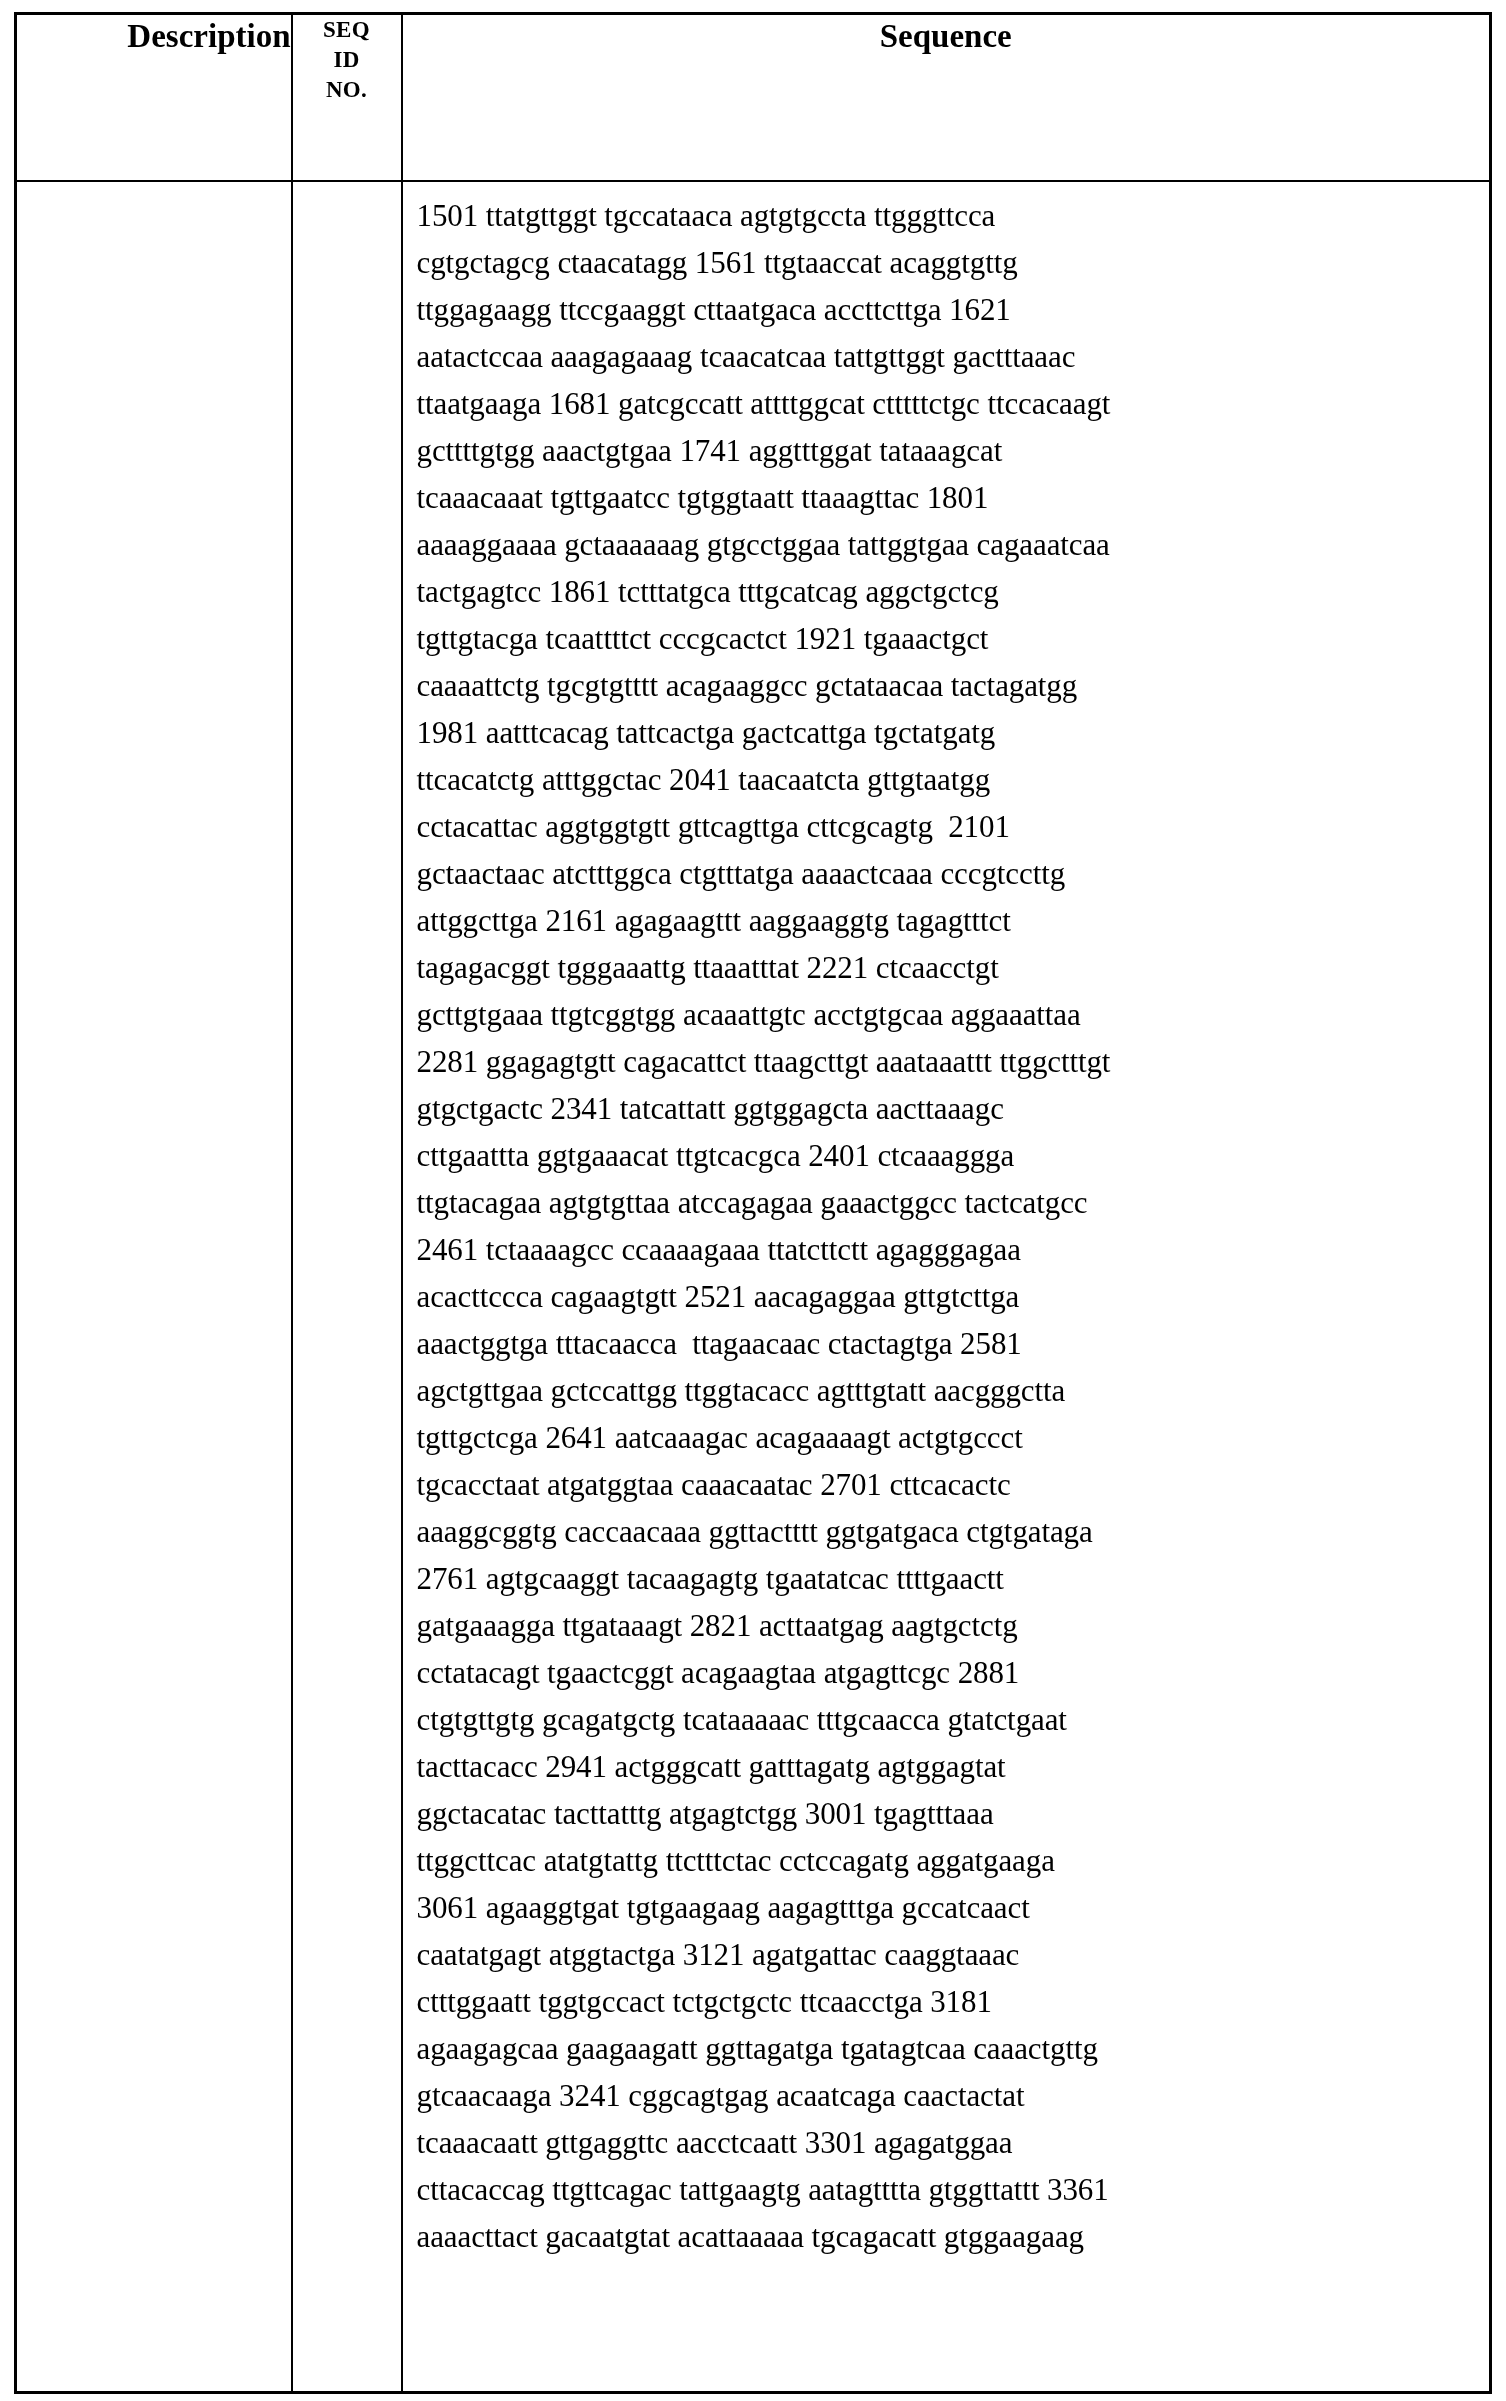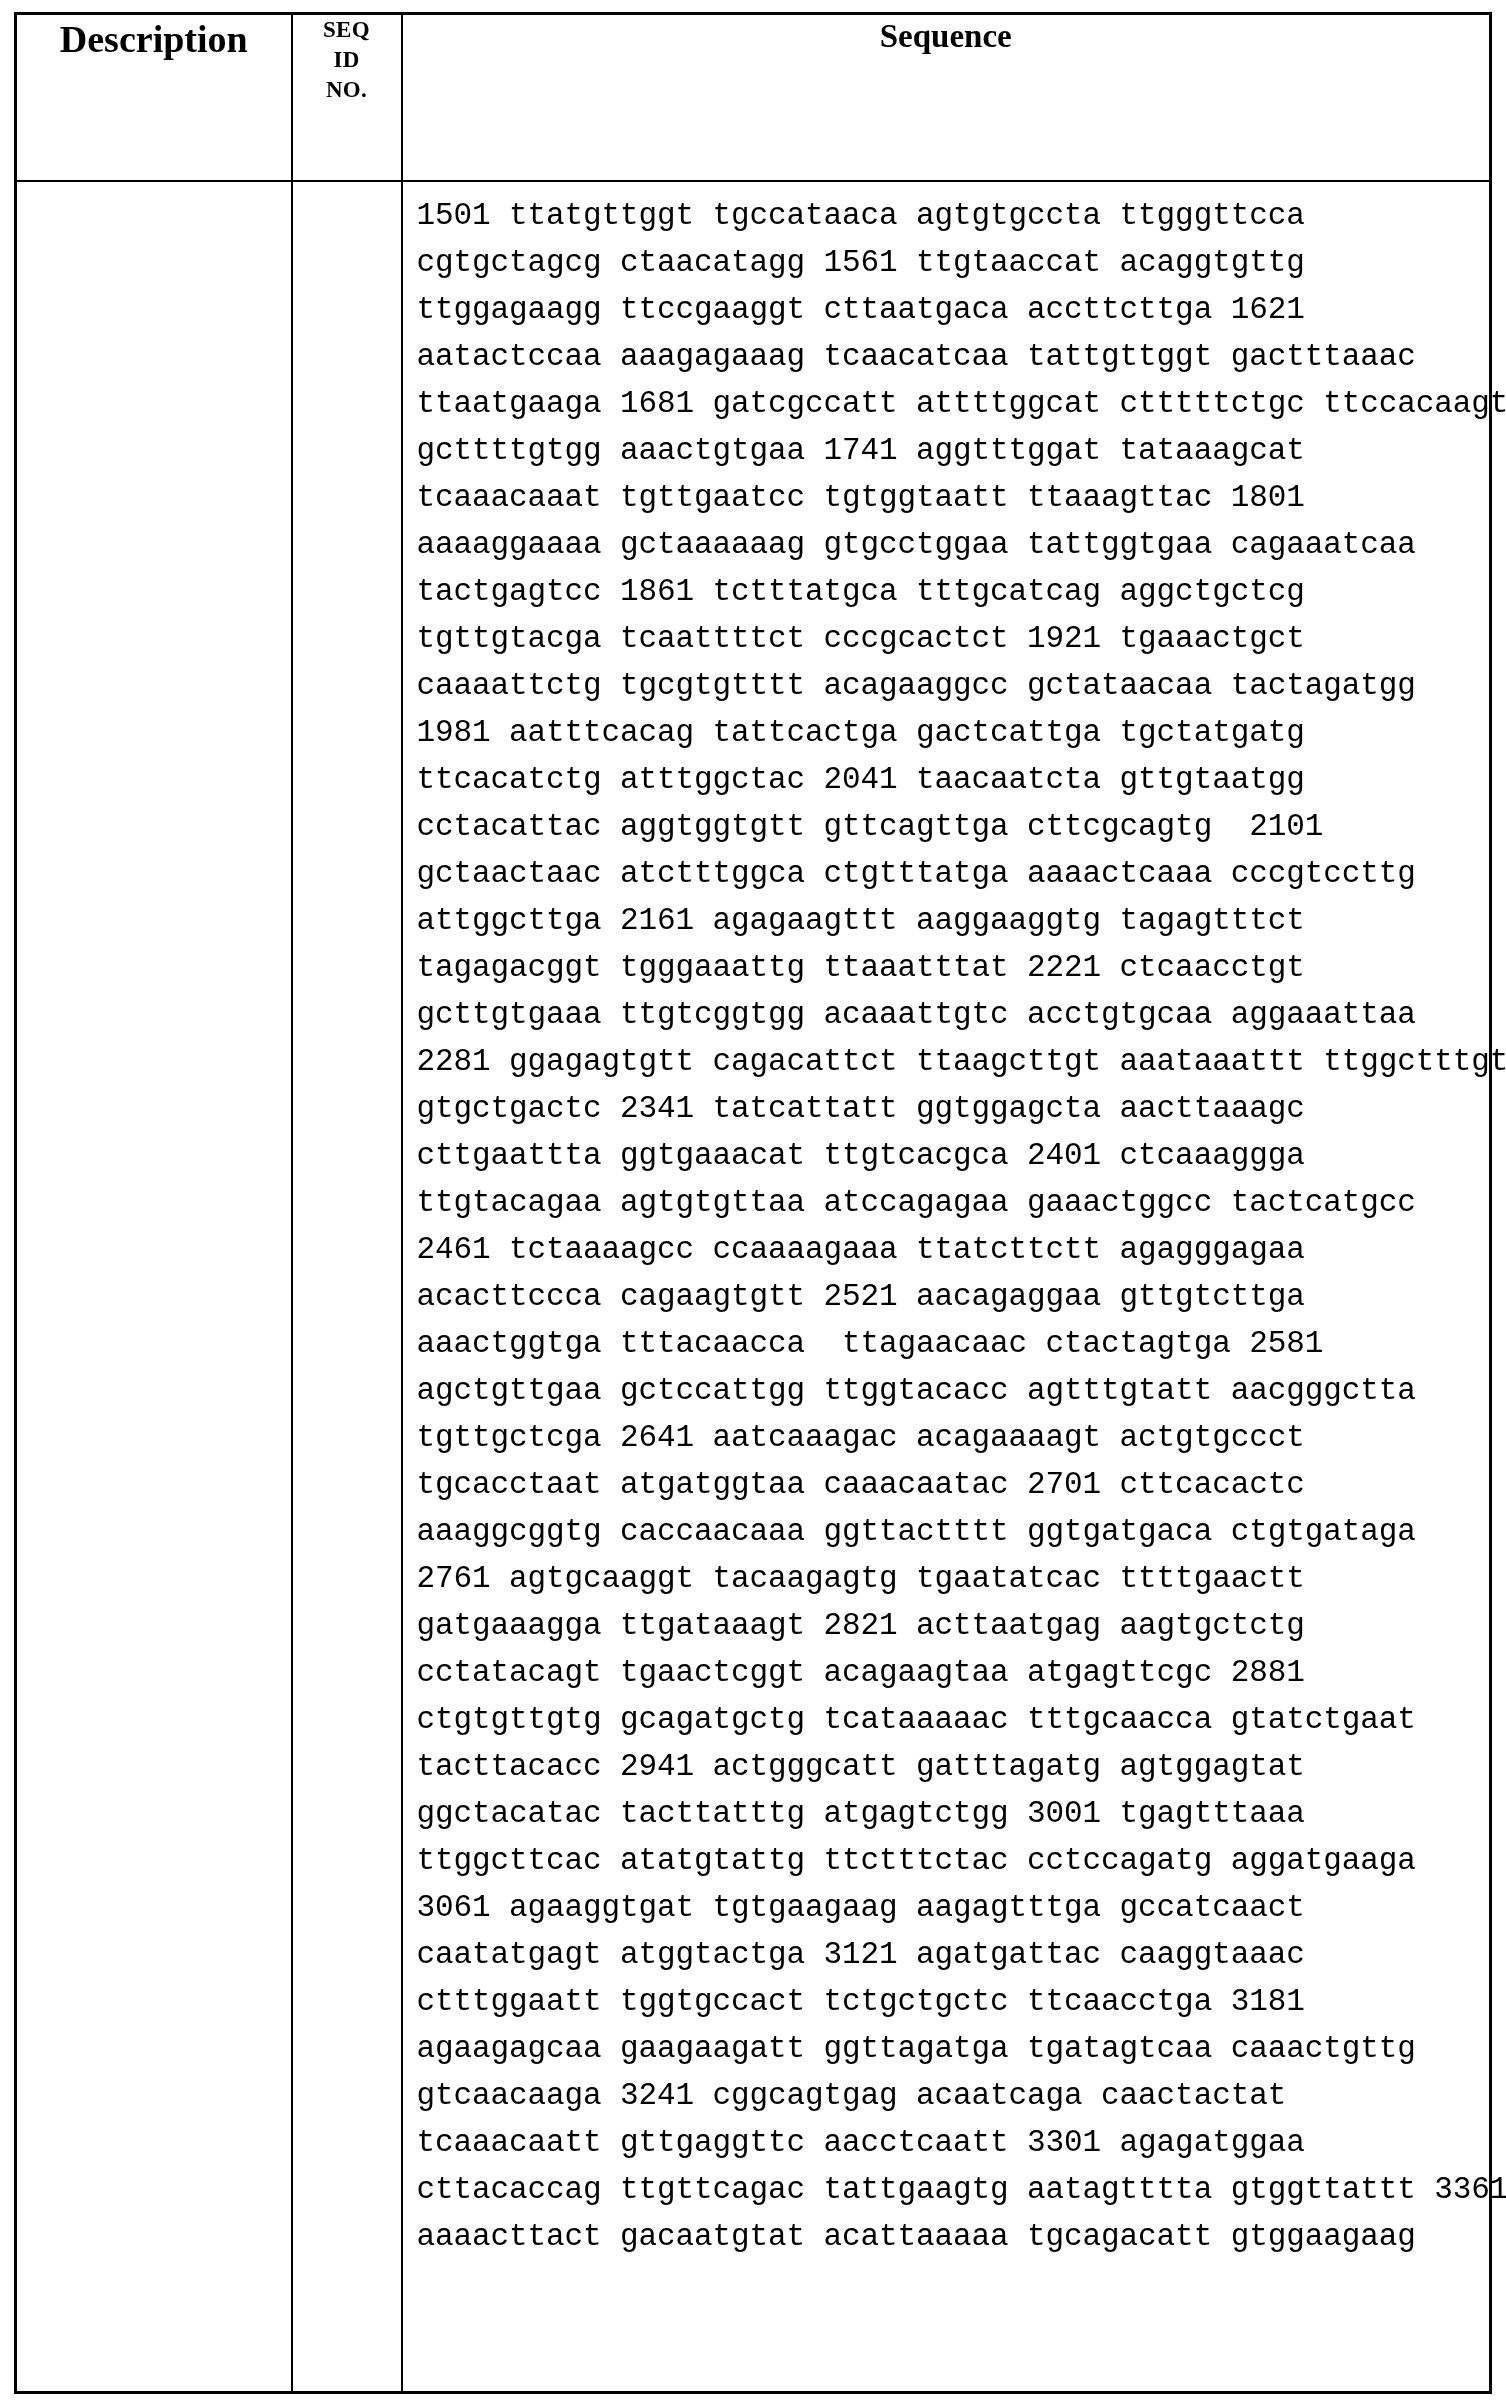--- a/index.html
+++ b/index.html
@@ -42,21 +42,21 @@
   thead th {
     text-align: center;
     vertical-align: middle;
     font-weight: bold;
     font-size: 33px;
     line-height: 1.30;
     padding: 14px 5.3px 16px 5.3px;
     height: 167px;
     box-sizing: border-box;
   }
-  th.head-desc { font-size: 38px; }
+  th.head-desc { font-size: 33px; text-align: right; }
   th.head-seqid {
     font-size: 23px;
     letter-spacing: 0.3px;
   }
   th.head-seqid .seqid-line { display: block; }
   th.head-seq { font-size: 33px; }
 
   tbody td.cell-desc,
   tbody td.cell-seqid {
     padding: 8.8px 8.8px;
@@ -67,21 +67,20 @@
   .seq-body {
     font-size: 31px;
     line-height: 47px;
     white-space: pre-wrap;
     word-break: normal;
     letter-spacing: -0.1px;
   }
   .seq-line {
     display: block;
     white-space: pre;
-    font-family: Liberation Mono, monospace;
   }
   .empty-cell-content {
     display: block;
     min-height: 8.8px;
   }
 </style>
 </head>
 <body>
 
 <div class="page">

